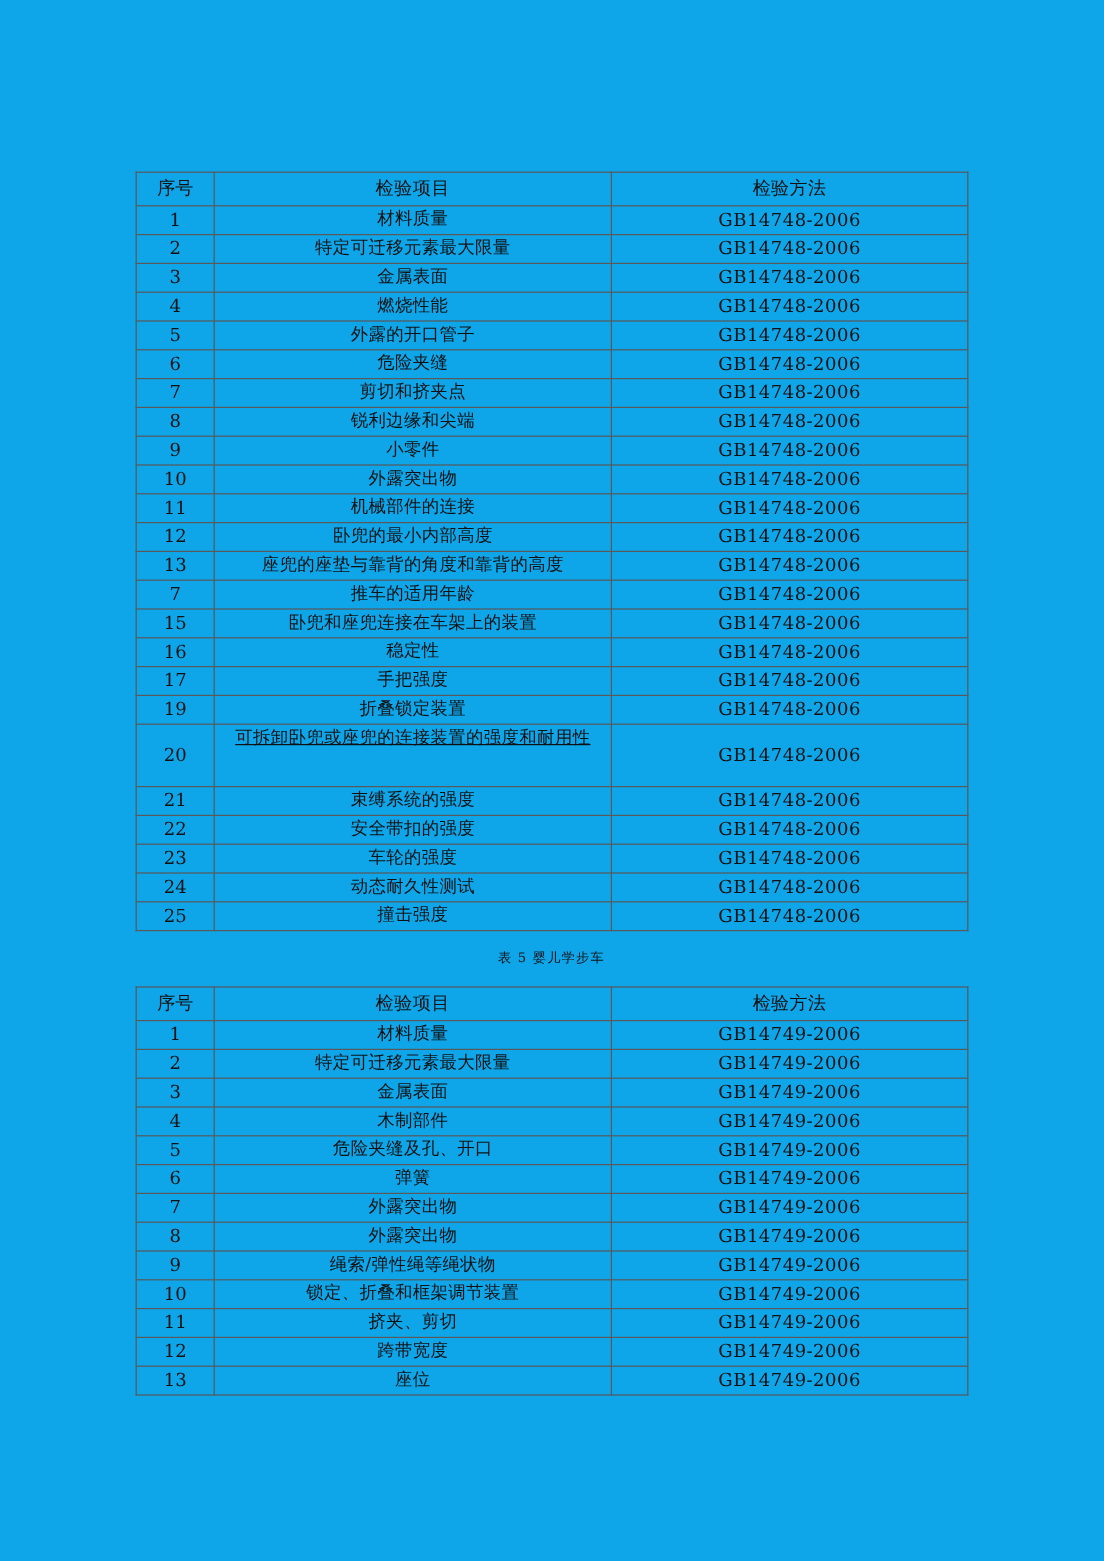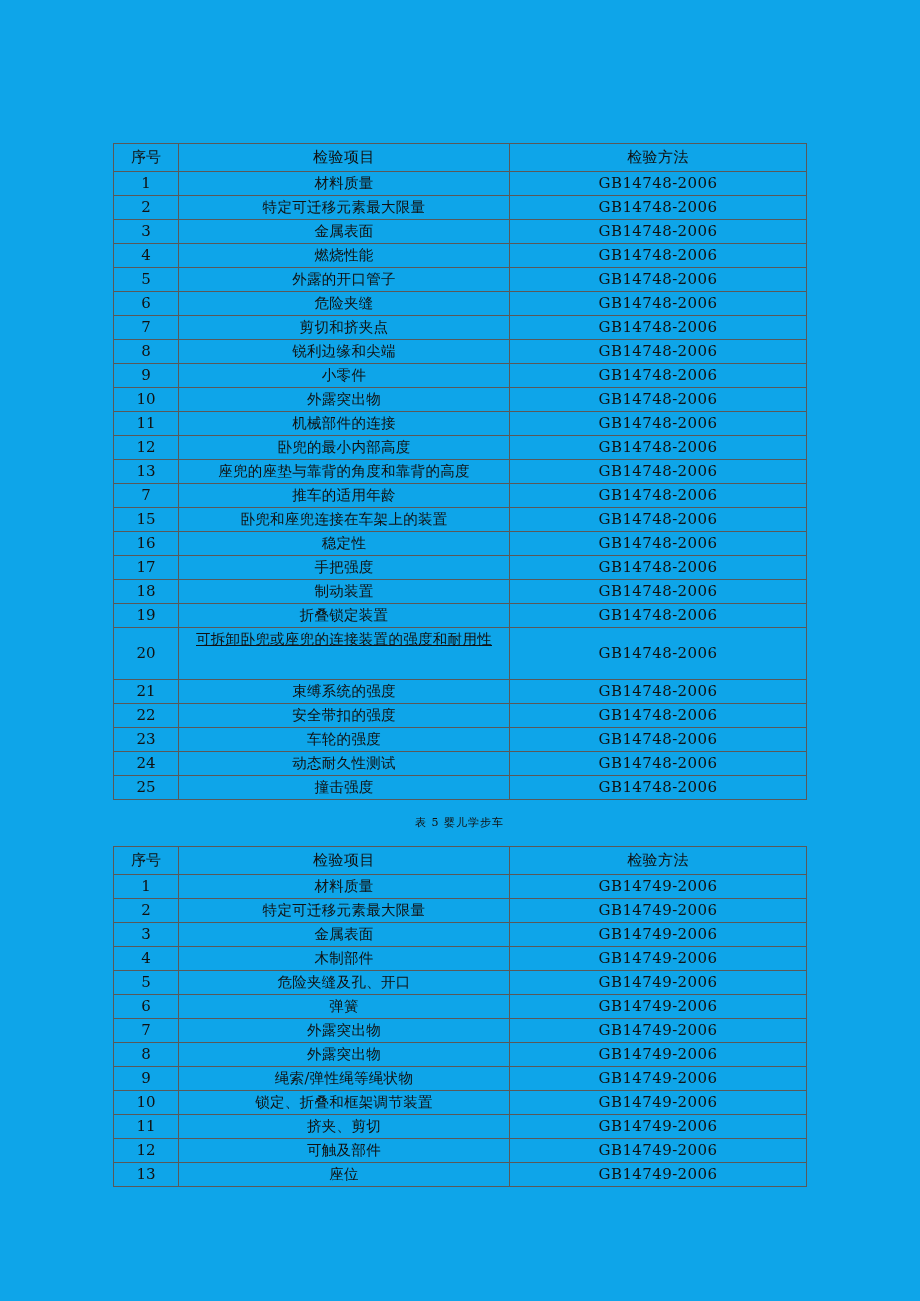--- a/index.html
+++ b/index.html
@@ -190,25 +190,20 @@
             <td class="no">16</td>
             <td class="item">稳定性</td>
             <td class="method">GB14748-2006</td>
           </tr>
           <tr>
             <td class="no">17</td>
             <td class="item">手把强度</td>
             <td class="method">GB14748-2006</td>
           </tr>
           <tr>
-            <td class="no">18</td>
-            <td class="item">制动装置</td>
-            <td class="method">GB14748-2006</td>
-          </tr>
-          <tr>
             <td class="no">19</td>
             <td class="item">折叠锁定装置</td>
             <td class="method">GB14748-2006</td>
           </tr>
           <tr class="tall">
             <td class="no">20</td>
             <td class="item">可拆卸卧兜或座兜的连接装置的强度和耐用性</td>
             <td class="method">GB14748-2006</td>
           </tr>
           <tr>
@@ -305,21 +300,21 @@
             <td class="item">锁定、折叠和框架调节装置</td>
             <td class="method">GB14749-2006</td>
           </tr>
           <tr>
             <td class="no">11</td>
             <td class="item">挤夹、剪切</td>
             <td class="method">GB14749-2006</td>
           </tr>
           <tr>
             <td class="no">12</td>
-            <td class="item">可触及部件</td>
+            <td class="item">跨带宽度</td>
             <td class="method">GB14749-2006</td>
           </tr>
           <tr>
             <td class="no">13</td>
             <td class="item">座位</td>
             <td class="method">GB14749-2006</td>
           </tr>
         </tbody>
     </table>
 

